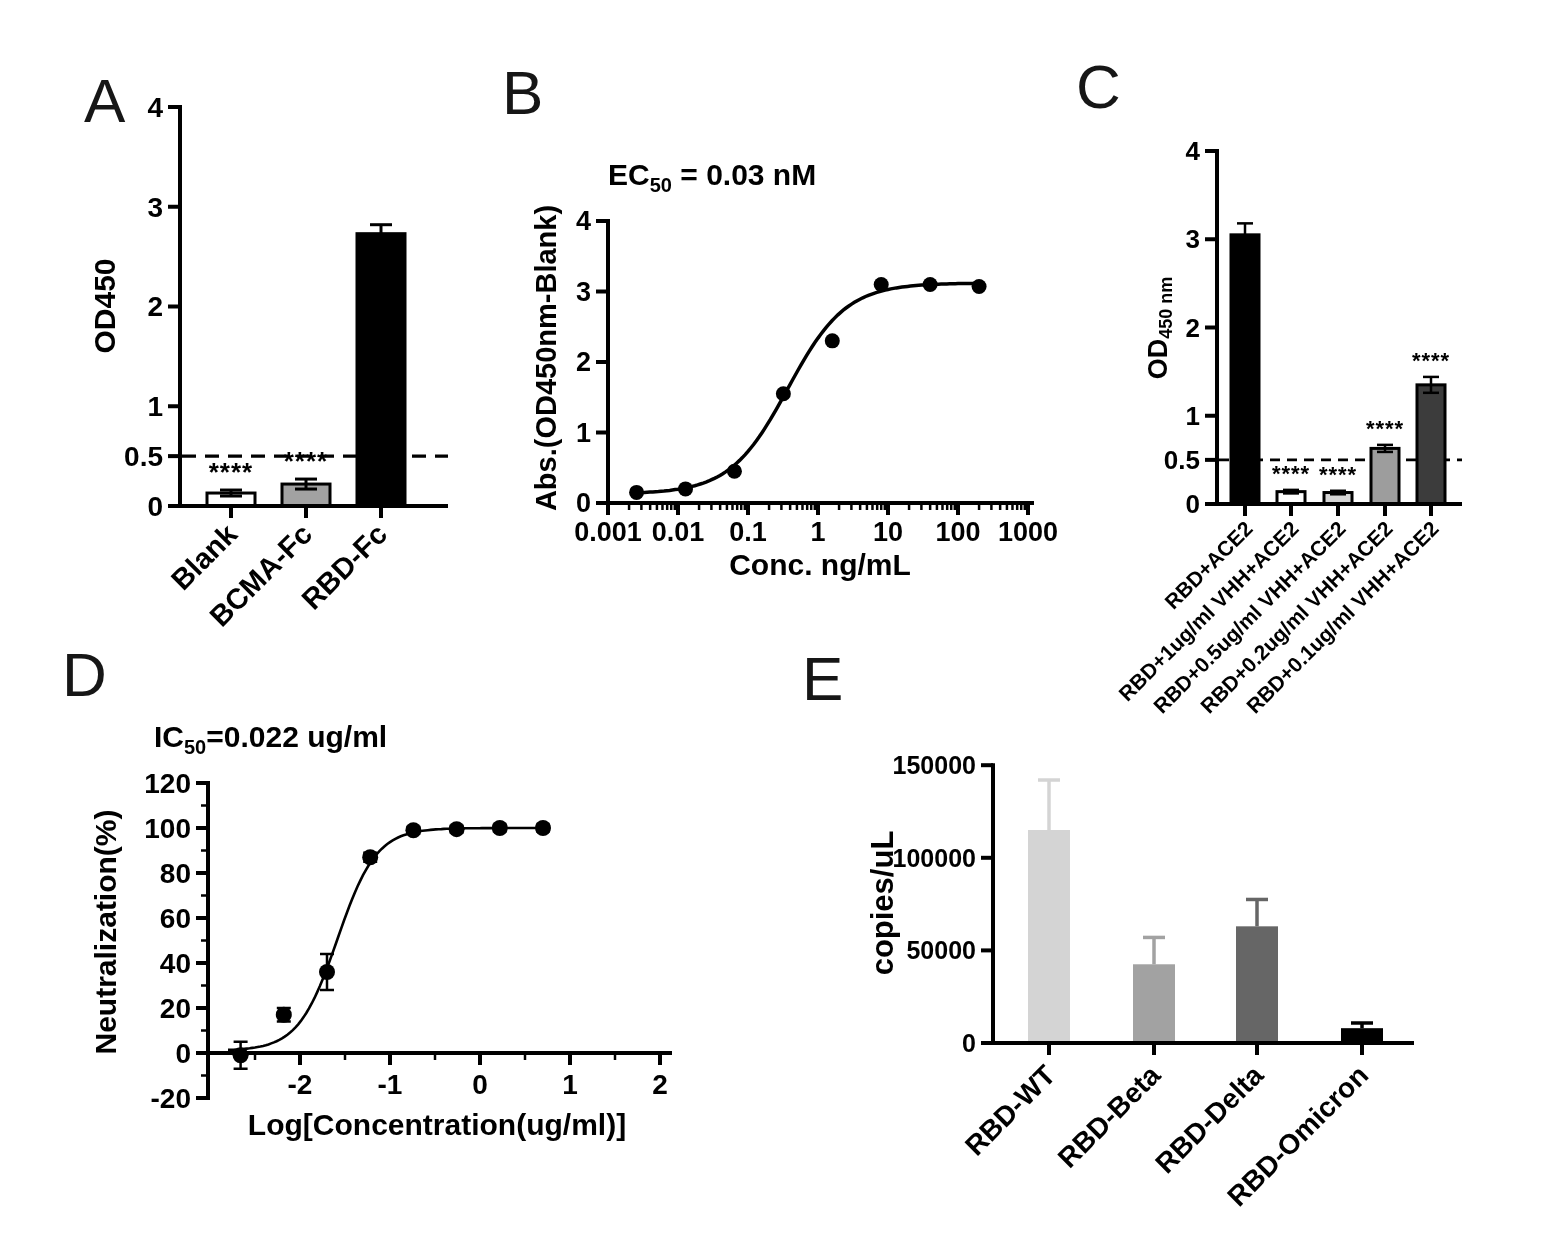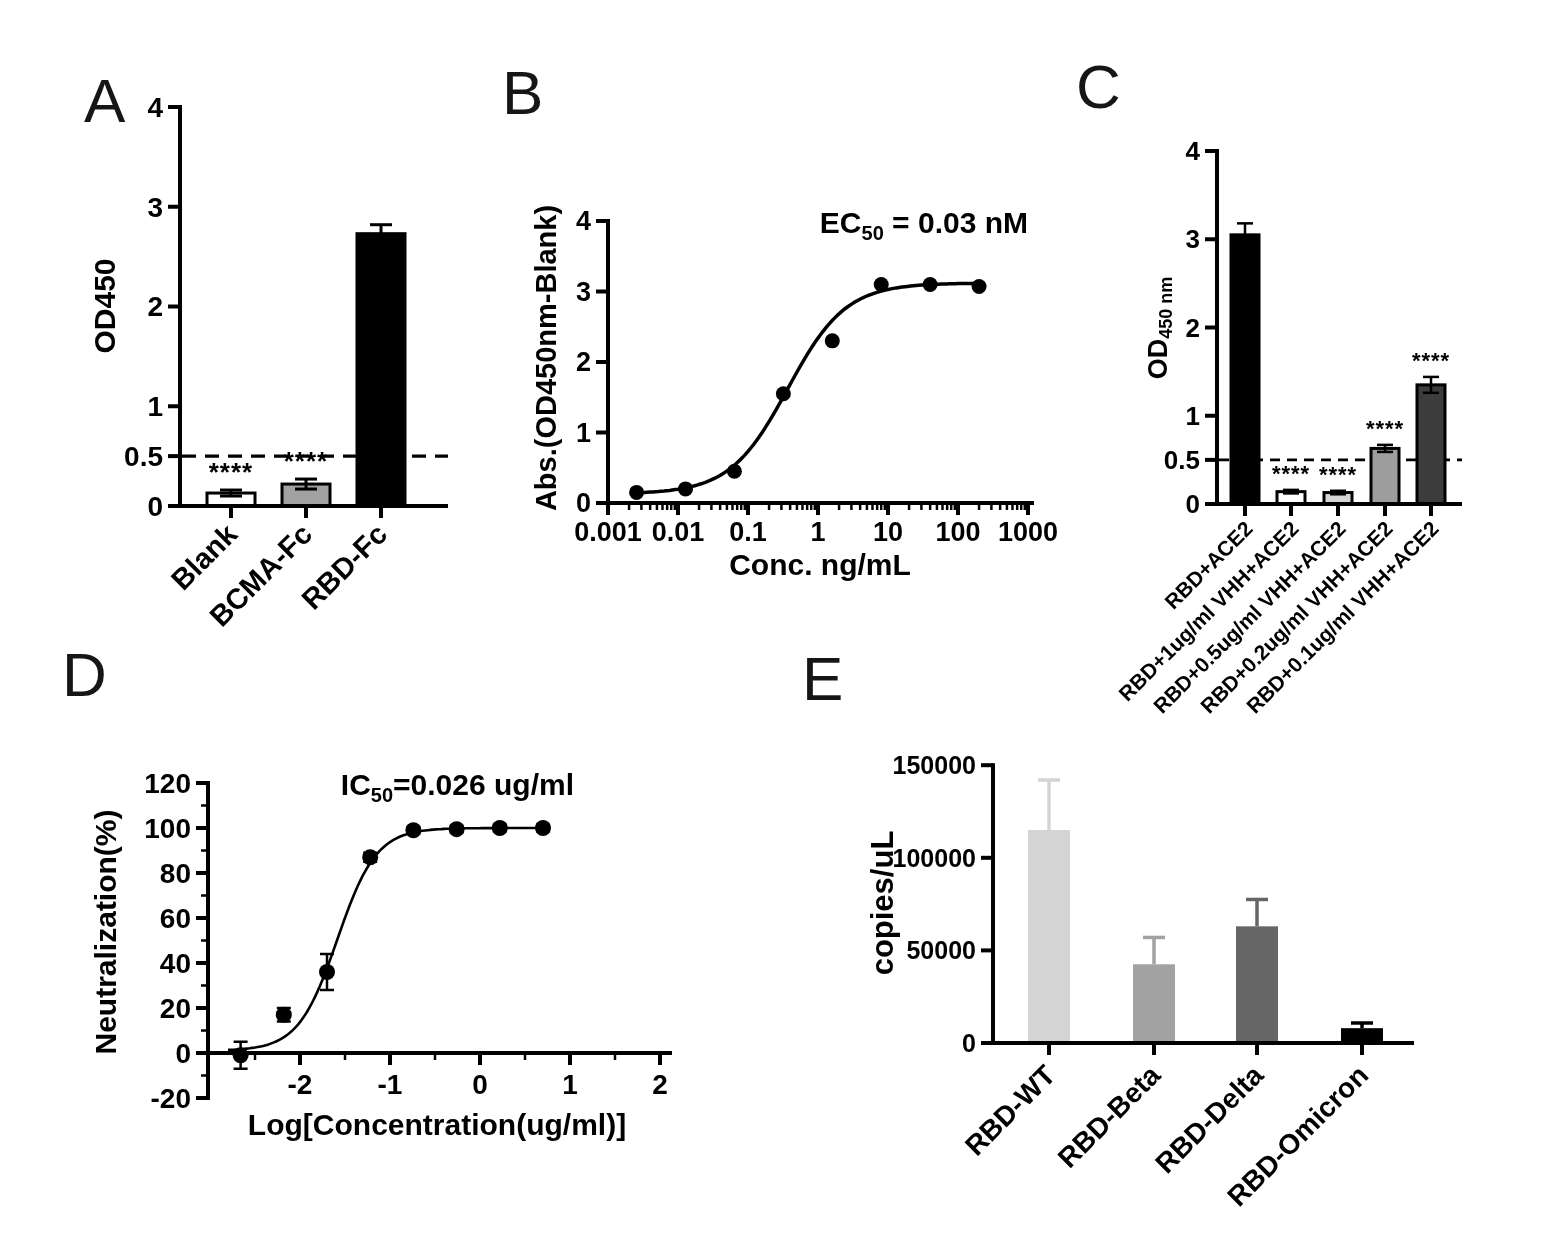--- a/index.html
+++ b/index.html
@@ -1,34 +1,34 @@
 <!DOCTYPE html>
 <html><head>
 <meta charset="utf-8">
 <style>
   html,body{margin:0;padding:0;background:#fff;}
   .fig{position:relative;width:1568px;height:1255px;background:#ffffff;overflow:hidden;
        font-family:"Liberation Sans",sans-serif;}
   .pletter{position:absolute;font-size:62px;font-weight:400;color:#161616;line-height:1;}
-  .ctitle{position:absolute;width:420px;text-align:right;font-weight:bold;font-size:30px;color:#000;line-height:1;margin-top:48px;}
+  .ctitle{position:absolute;width:420px;text-align:left;font-weight:bold;font-size:30px;color:#000;line-height:1;}
   .ctitle sub{font-size:20px;line-height:0;}
   #chart-canvas{position:absolute;left:0;top:0;}
 </style>
 </head>
 <body>
 
 <div class="fig">
   <span class="pletter" style="left:84px;top:70px">A</span>
   <span class="pletter" style="left:502px;top:62px">B</span>
   <span class="pletter" style="left:1076px;top:56px">C</span>
   <span class="pletter" style="left:62px;top:644px">D</span>
   <span class="pletter" style="left:802px;top:648px">E</span>
 
   <div class="ctitle" style="left:608px;top:160px"><span>EC</span><sub>50</sub><span> = 0.03 nM</span></div>
-  <div class="ctitle" style="left:154px;top:722px"><span>IC</span><sub>50</sub><span>=0.026 ug/ml</span></div>
+  <div class="ctitle" style="left:154px;top:722px"><span>IC</span><sub>50</sub><span>=0.022 ug/ml</span></div>
 
   <svg id="chart-canvas" width="1568" height="1255" viewBox="0 0 1568 1255">
       <g>
         <polyline points="630.4,492.9 633.2,492.8 636.0,492.7 638.8,492.6 641.6,492.5 644.4,492.4 647.2,492.2 650.0,492.0 652.8,491.9 655.6,491.7 658.4,491.5 661.2,491.2 664.0,491.0 666.8,490.7 669.6,490.4 672.4,490.0 675.2,489.6 678.0,489.2 680.8,488.7 683.6,488.2 686.4,487.7 689.2,487.1 692.0,486.4 694.8,485.7 697.6,484.9 700.4,484.0 703.2,483.1 706.0,482.1 708.8,481.0 711.6,479.7 714.4,478.4 717.2,477.0 720.0,475.4 722.8,473.7 725.6,471.9 728.4,469.9 731.2,467.8 734.0,465.5 736.8,463.0 739.6,460.4 742.4,457.6 745.2,454.6 748.0,451.4 750.8,448.0 753.6,444.5 756.4,440.7 759.2,436.8 762.0,432.7 764.8,428.4 767.6,423.9 770.4,419.4 773.2,414.6 776.0,409.8 778.8,404.9 781.6,399.9 784.4,394.8 787.2,389.7 790.0,384.6 792.8,379.5 795.6,374.5 798.4,369.5 801.2,364.6 804.0,359.9 806.8,355.2 809.6,350.7 812.4,346.3 815.2,342.1 818.0,338.1 820.8,334.3 823.6,330.6 826.4,327.1 829.2,323.9 832.0,320.8 834.8,317.9 837.6,315.1 840.4,312.6 843.2,310.2 846.0,308.0 848.8,306.0 851.6,304.1 854.4,302.3 857.2,300.7 860.0,299.2 862.8,297.8 865.6,296.5 868.4,295.3 871.2,294.3 874.0,293.3 876.8,292.4 879.6,291.6 882.4,290.8 885.2,290.1 888.0,289.5 890.8,288.9 893.6,288.4 896.4,287.9 899.2,287.5 902.0,287.1 904.8,286.7 907.6,286.4 910.4,286.1 913.2,285.8 916.0,285.5 918.8,285.3 921.6,285.1 924.4,284.9 927.2,284.7 930.0,284.6 932.8,284.4 935.6,284.3 938.4,284.2 941.2,284.1 944.0,284.0 946.8,283.9 949.6,283.8 952.4,283.8 955.2,283.7 958.0,283.6 960.8,283.6 963.6,283.5 966.4,283.5 969.2,283.4 972.0,283.4 974.8,283.4 977.6,283.3" fill="none" stroke="#000" stroke-width="3.5"></polyline>
         <line x1="608" y1="219" x2="608" y2="505" stroke="#000" stroke-width="4"></line>
         <line x1="606" y1="503" x2="1034" y2="503" stroke="#000" stroke-width="4"></line>
         <line x1="596" y1="503" x2="608" y2="503" stroke="#000" stroke-width="4"></line>
         <text x="591" y="512" fill="#000" font-family="&quot;Liberation Sans&quot;,sans-serif" font-size="27" font-weight="bold" text-anchor="end">0</text>
         <line x1="596" y1="432.5" x2="608" y2="432.5" stroke="#000" stroke-width="4"></line>
         <text x="591" y="441.5" fill="#000" font-family="&quot;Liberation Sans&quot;,sans-serif" font-size="27" font-weight="bold" text-anchor="end">1</text>

